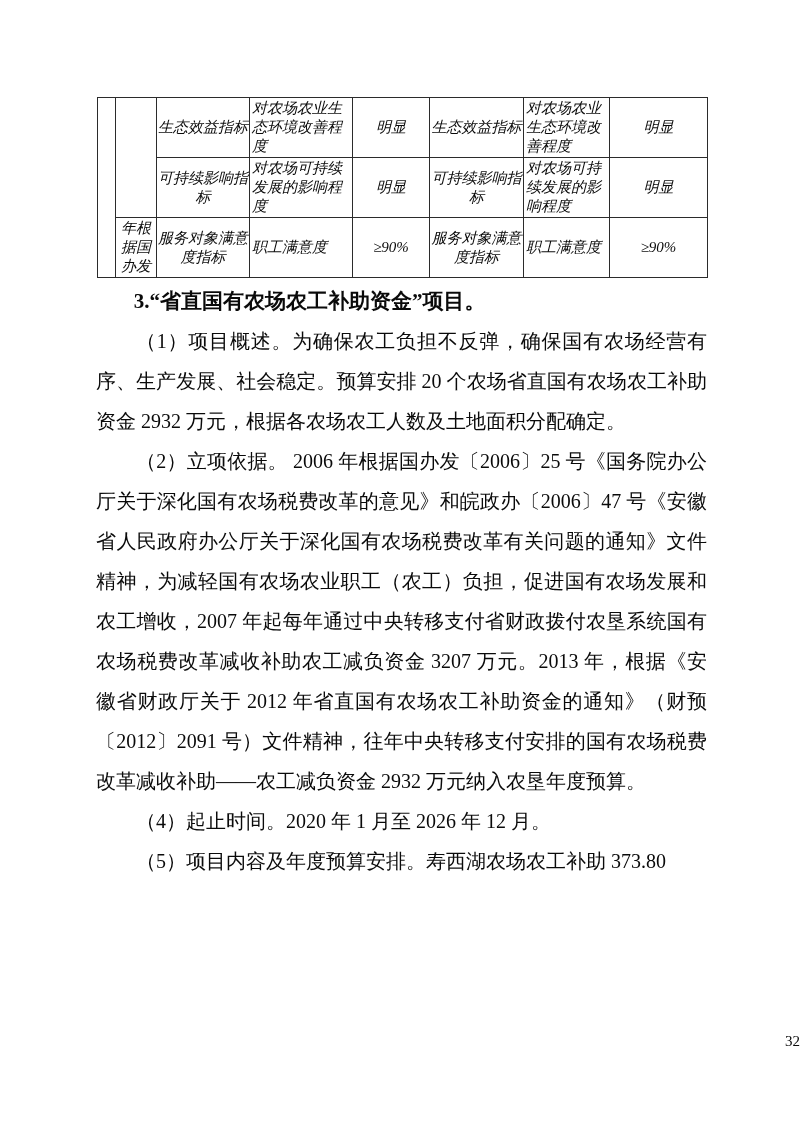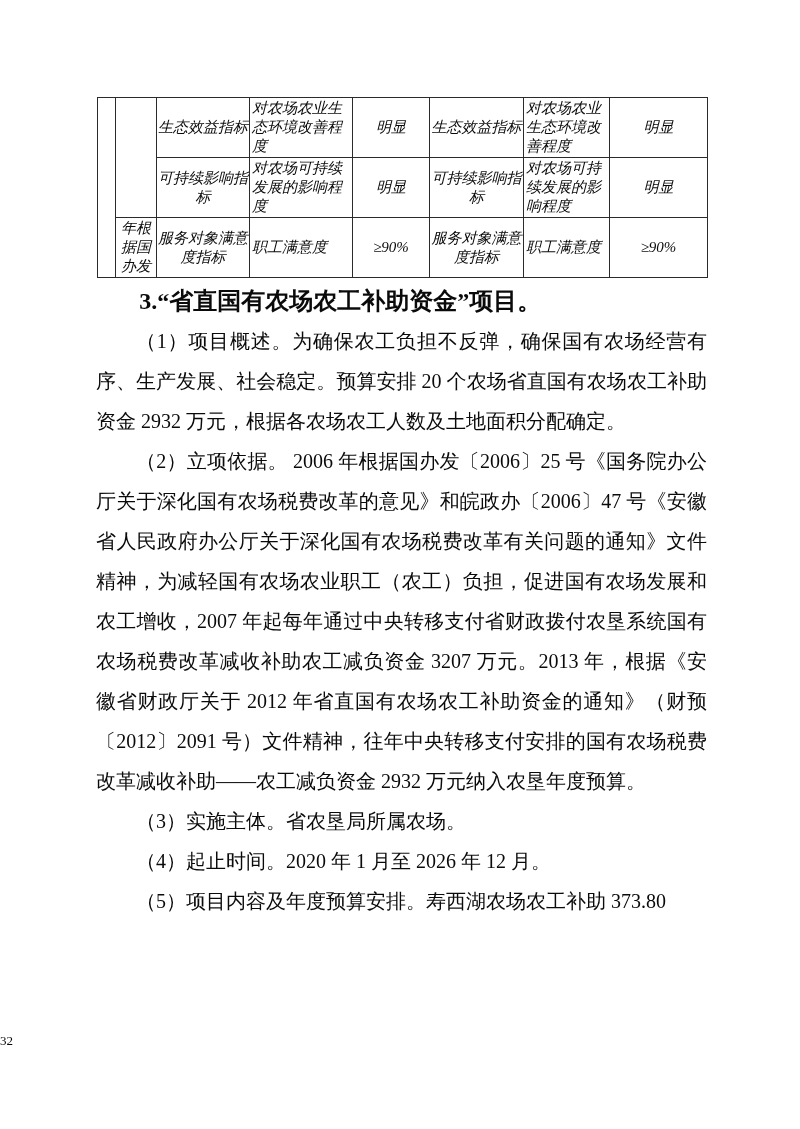--- a/index.html
+++ b/index.html
@@ -54,41 +54,41 @@
     top: 281px;
     width: 611px;
     font-size: 20px;
     line-height: 40px;
     text-align: justify;
     text-align-last: left;
     color: #0a0a0a;
   }
   .text-column h3.section-heading {
     margin: 0;
-    font-size: 24px;
+    font-size: 21px;
     font-weight: bold;
     line-height: 40px;
     text-indent: 1.8em;
     text-align: left;
   }
   .text-column p.body-paragraph {
     margin: 0;
     text-indent: 2em;
     word-break: break-all;
     font-family: Liberation Serif, serif;
   }
 
   
   .page-number {
     position: absolute;
     left: 0;
     top: 1033px;
     width: 100%;
-    text-align: left;
-    font-size: 13px;
+    text-align: right;
+    font-size: 15px;
     color: #0a0a0a;
   }
 </style>
 </head>
 <body>
 
 <div class="page">
 
   <table class="indicator-table">
     <colgroup>
@@ -129,20 +129,19 @@
         <td class="left">职工满意度</td>
         <td>≥90%</td>
       </tr>
     </tbody>
   </table>
 
   <div class="text-column">
     <h3 class="section-heading">3.“省直国有农场农工补助资金”项目。</h3>
     <p class="body-paragraph">（1）项目概述。为确保农工负担不反弹，确保国有农场经营有序、生产发展、社会稳定。预算安排 20 个农场省直国有农场农工补助资金 2932 万元，根据各农场农工人数及土地面积分配确定。</p>
     <p class="body-paragraph">（2）立项依据。 2006 年根据国办发〔2006〕25 号《国务院办公厅关于深化国有农场税费改革的意见》和皖政办〔2006〕47 号《安徽省人民政府办公厅关于深化国有农场税费改革有关问题的通知》文件精神，为减轻国有农场农业职工（农工）负担，促进国有农场发展和农工增收，2007 年起每年通过中央转移支付省财政拨付农垦系统国有农场税费改革减收补助农工减负资金 3207 万元。2013 年，根据《安徽省财政厅关于 2012 年省直国有农场农工补助资金的通知》（财预〔2012〕2091 号）文件精神，往年中央转移支付安排的国有农场税费改革减收补助——农工减负资金 2932 万元纳入农垦年度预算。</p>
-    <p class="body-paragraph">（3）实施主体。省农垦局所属农场。</p>
     <p class="body-paragraph">（4）起止时间。2020 年 1 月至 2026 年 12 月。</p>
     <p class="body-paragraph">（5）项目内容及年度预算安排。寿西湖农场农工补助 373.80</p>
   </div>
 
   <div class="page-number">32</div>
 
 </div>
 
 </body></html>

